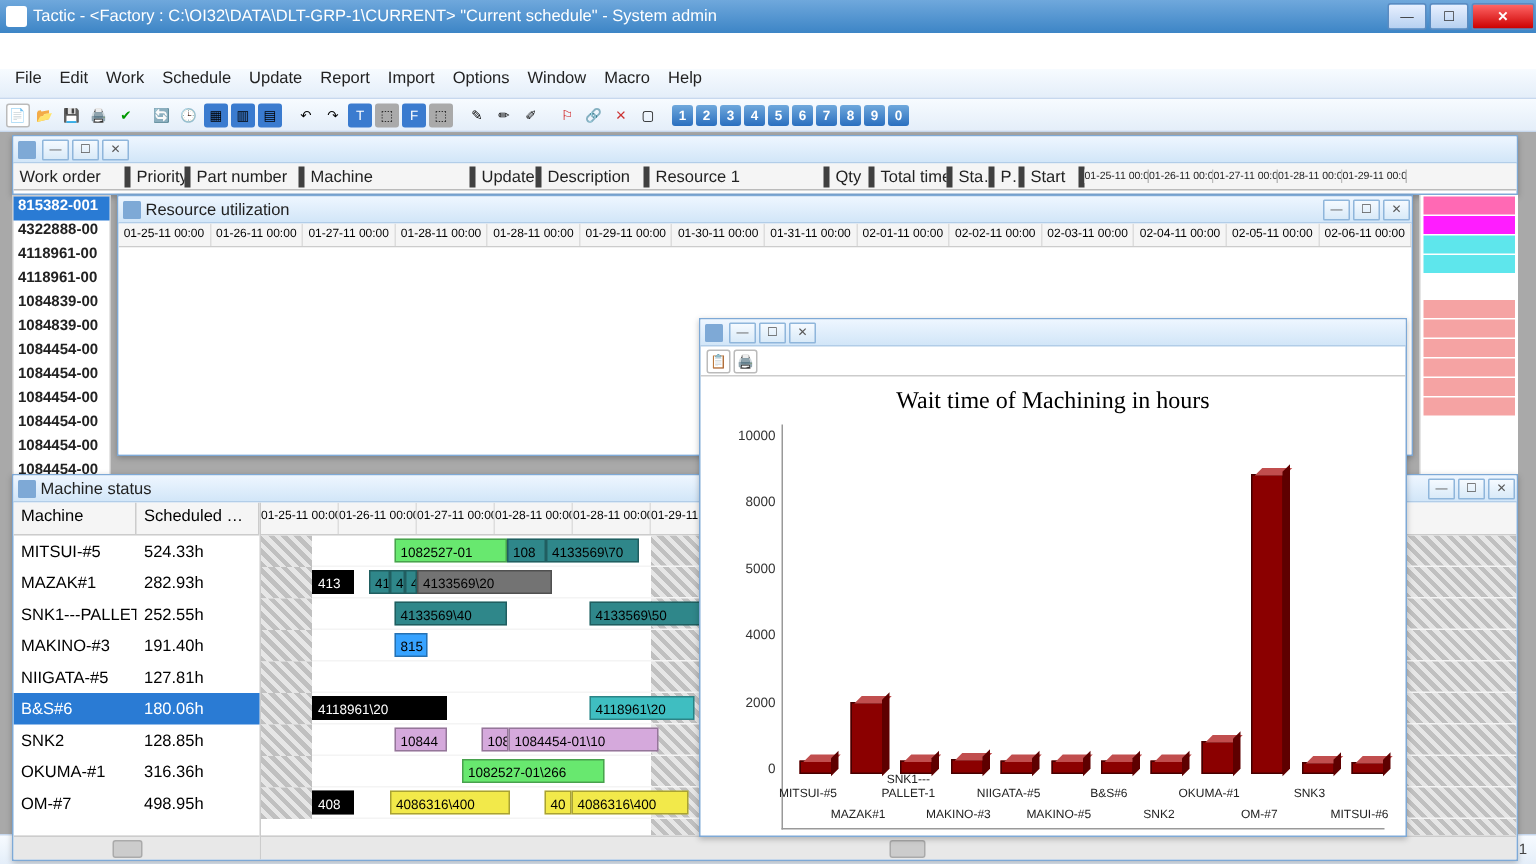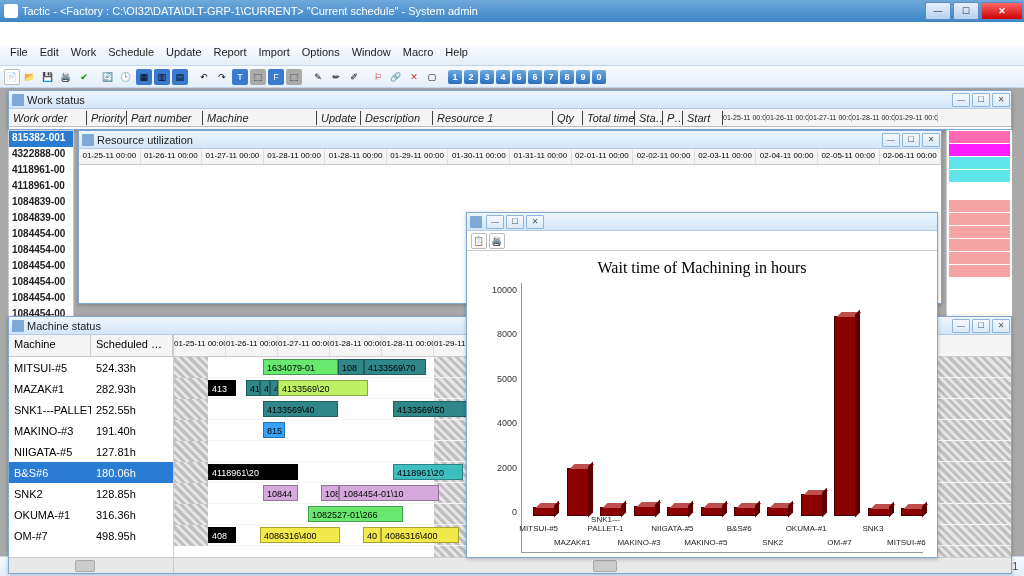--- a/index.html
+++ b/index.html
@@ -18,21 +18,21 @@
 .tb.num { width: 14px; height: 14px; background: linear-gradient(#6fa8dc,#2a6fbf); color: #fff; font-weight: bold; font-size:9px; }
 .tb.sep { width: 4px; background: none; }
 .mdi { flex: 1; background: #a9a9a9; position: relative; }
 .subwin { position: absolute; background: #fff; border: 1px solid #7ea9d6; box-shadow: 0 1px 4px rgba(0,0,0,.25); display:flex; flex-direction:column; }
 .sub-titlebar { height: 18px; background: linear-gradient(#eef6ff,#d2e6f8); display: flex; align-items: center; border-bottom: 1px solid #b2cde8; }
 .sub-titlebar .sti { width: 12px; height: 12px; margin: 0 3px; background: #7ea9d6; border-radius: 1px; }
 .sub-titlebar .stt { flex: 1; font-size: 11px; color: #222; }
 .sub-btn { width: 18px; height: 14px; margin: 1px; background: linear-gradient(#f5faff,#d9eaf8); border: 1px solid #8fb6db; border-radius: 1px; font-size:8px;display:flex;align-items:center;justify-content:center;color:#555; }
 .work-status { left: 8px; top: 2px; width: 1004px; height: 40px; }
 .ws-header { height: 18px; display: flex; align-items: center; border-bottom: 1px solid #bbb; font-size: 11px; color: #222; background:#f5f5f5; }
-.ws-col { border-right: 1px solid #404040; padding: 1px 4px; white-space:nowrap; overflow:hidden;font-style:italic; }
+.ws-col { border-right: 4px solid #404040; padding: 1px 4px; white-space:nowrap; overflow:hidden; }
 .ws-left { position: absolute; left: 8px; top: 42px; width: 66px; height: 192px; background: #fff; border: 1px solid #ccc; font-size:10px; }
 .ws-row { height: 16px; padding: 1px 3px; color: #222; white-space:nowrap; overflow:hidden;font-weight:bold; }
 .ws-row.sel { background: #2a7bd4; color: #fff; }
 .util-win { left: 78px; top: 42px; width: 864px; height: 174px; }
 .util-body { flex:1; display:flex; overflow:hidden; }
 .util-left { width: 100px; border-right:1px solid #ccc; display:flex;flex-direction:column; }
 .util-left .hdr { height:16px; background:#f5f5f5; border-bottom:1px solid #ccc; padding:1px 4px; }
 .util-left .lblrow { padding:1px 4px; font-size:10px; border-top:1px solid #eee; }
 .util-chart { flex:1; display:flex; flex-direction:column; }
 .util-timerow { height:16px; display:flex; background:#f5f5f5; border-bottom:1px solid #ccc; font-size:8px; }
@@ -142,21 +142,20 @@
     <div class="tb num">8</div>
     <div class="tb num">9</div>
     <div class="tb num">0</div>
   </div>
 
   <div class="mdi">
 
     <div class="subwin work-status">
       <div class="sub-titlebar">
         <span class="sti"></span>
-        <span class="stt">Work status</span>
         <div class="sub-btn">—</div>
         <div class="sub-btn">☐</div>
         <div class="sub-btn">✕</div>
       </div>
       <div class="ws-header">
         <div class="ws-col" style="width:78px">Work order</div>
         <div class="ws-col" style="width:40px">Priority</div>
         <div class="ws-col" style="width:76px">Part number</div>
         <div class="ws-col" style="width:114px">Machine</div>
         <div class="ws-col" style="width:44px">Update</div>
@@ -410,31 +409,31 @@
               <div class="ms-timecell">01-26-11 00:00</div>
               <div class="ms-timecell">01-27-11 00:00</div>
               <div class="ms-timecell">01-28-11 00:00</div>
               <div class="ms-timecell">01-28-11 00:00</div>
               <div class="ms-timecell">01-29-11 00:00</div>
             </div>
           <div id="ms-ganttrows" style="flex:1;position:relative;overflow:hidden;">
               <div class="gstripe" style="left: 260px; width: 600px; height: 100%;"></div>
               <div class="ms-ganttrow">
                 <div class="gstripe" style="left: 0px; width: 34px;"></div>
-                <div class="gbar" style="left: 89px; width: 75px; background: rgb(104, 232, 111);">1634079-01</div>
+                <div class="gbar" style="left: 89px; width: 75px; background: rgb(104, 232, 111);">1082527-01</div>
                 <div class="gbar" style="left: 164px; width: 26px; background: rgb(47, 135, 138);">108</div>
                 <div class="gbar" style="left: 190px; width: 62px; background: rgb(47, 135, 138);">4133569\70</div>
               </div>
               <div class="ms-ganttrow">
                 <div class="gstripe" style="left: 0px; width: 34px;"></div>
                 <div class="gbar" style="left: 34px; width: 28px; background: rgb(0, 0, 0); color: rgb(255, 255, 255);">413</div>
                 <div class="gbar" style="left: 72px; width: 14px; background: rgb(47, 135, 138);">41</div>
                 <div class="gbar" style="left: 86px; width: 10px; background: rgb(47, 135, 138);">4</div>
                 <div class="gbar" style="left: 96px; width: 8px; background: rgb(47, 135, 138);">4</div>
-                <div class="gbar" style="left: 104px; width: 90px; background: #bef264;">4133569\20</div>
+                <div class="gbar" style="left: 104px; width: 90px; background: #737373;">4133569\20</div>
               </div>
               <div class="ms-ganttrow">
                 <div class="gstripe" style="left: 0px; width: 34px;"></div>
                 <div class="gbar" style="left: 89px; width: 75px; background: rgb(47, 135, 138);">4133569\40</div>
                 <div class="gbar" style="left: 219px; width: 75px; background: rgb(47, 135, 138);">4133569\50</div>
               </div>
               <div class="ms-ganttrow">
                 <div class="gstripe" style="left: 0px; width: 34px;"></div>
                 <div class="gbar" style="left: 89px; width: 22px; background: rgb(55, 163, 255);">815</div>
               </div>

